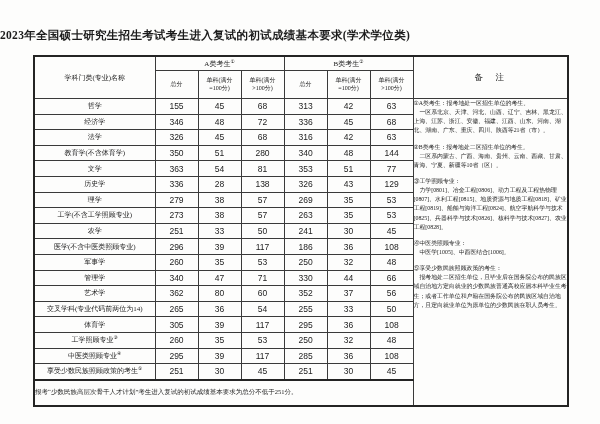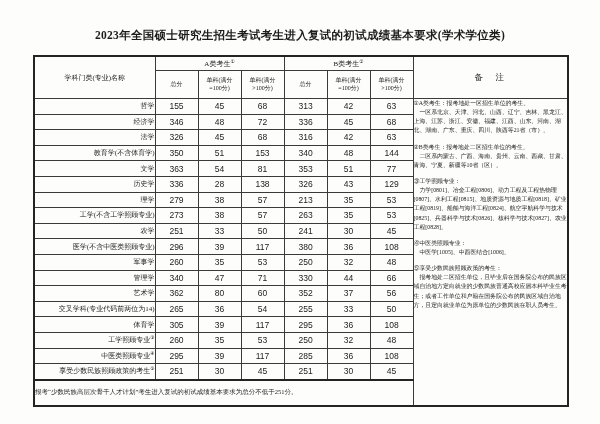--- a/index.html
+++ b/index.html
@@ -3,38 +3,38 @@
 <meta charset="utf-8">
 <style>
   html,body{margin:0;padding:0;}
   body{
     width:600px;height:424px;position:relative;overflow:hidden;
     background:#fdfdfc;color:#1c1c1c;
     font-family:"Liberation Serif","DejaVu Serif",serif;
   }
   .page-title{
     position:absolute;top:28px;left:0;width:100%;
-    text-align:center;font-size:11.5px;font-weight:bold;letter-spacing:.3px;
+    text-align:left;font-size:11.5px;font-weight:bold;letter-spacing:.3px;
   }
   table.score-table{
     position:absolute;left:33px;top:55px;width:534px;
     border-collapse:collapse;table-layout:fixed;
     border:2px solid #242424;
   }
   .score-table th,.score-table td{
     border:1px solid #3a3a3a;padding:0;overflow:hidden;
   }
   .score-table thead th{font-weight:normal;text-align:center;vertical-align:middle;}
   .name-head{font-size:7px;margin-top:16px;}
   .group-head{height:13px;font-size:7px;}
   .sub-head{height:27px;font-size:6px;line-height:1.3;}
   .sub-head span{white-space:pre-line;display:inline-block;}
   .remarks-head{font-size:8.5px;font-weight:bold;letter-spacing:2px;}
   .name-cell{
-    font-size:7px;text-align:right;padding-left:4px;height:14.6px;
+    font-size:7px;text-align:center;padding-left:4px;height:14.6px;
     vertical-align:middle;white-space:nowrap;
   }
   .val-cell{
     font-size:8.5px;text-align:center;vertical-align:middle;
     font-family:"Liberation Sans","DejaVu Sans",sans-serif;color:#222;
   }
   .remarks-cell{
     vertical-align:top;text-align:left;padding:5px 5px 3px 6px;
     font-size:5.9px;line-height:1.55;color:#222;
   }
@@ -130,21 +130,21 @@
         <td class="val-cell">45</td>
         <td class="val-cell">68</td>
         <td class="val-cell">316</td>
         <td class="val-cell">42</td>
         <td class="val-cell">63</td>
       </tr>
       <tr>
         <td class="name-cell">教育学(不含体育学)</td>
         <td class="val-cell">350</td>
         <td class="val-cell">51</td>
-        <td class="val-cell">153</td>
+        <td class="val-cell">280</td>
         <td class="val-cell">340</td>
         <td class="val-cell">48</td>
         <td class="val-cell">144</td>
       </tr>
       <tr>
         <td class="name-cell">文学</td>
         <td class="val-cell">363</td>
         <td class="val-cell">54</td>
         <td class="val-cell">81</td>
         <td class="val-cell">353</td>
@@ -158,21 +158,21 @@
         <td class="val-cell">138</td>
         <td class="val-cell">326</td>
         <td class="val-cell">43</td>
         <td class="val-cell">129</td>
       </tr>
       <tr>
         <td class="name-cell">理学</td>
         <td class="val-cell">279</td>
         <td class="val-cell">38</td>
         <td class="val-cell">57</td>
-        <td class="val-cell">213</td>
+        <td class="val-cell">269</td>
         <td class="val-cell">35</td>
         <td class="val-cell">53</td>
       </tr>
       <tr>
         <td class="name-cell">工学(不含工学照顾专业)</td>
         <td class="val-cell">273</td>
         <td class="val-cell">38</td>
         <td class="val-cell">57</td>
         <td class="val-cell">263</td>
         <td class="val-cell">35</td>
@@ -185,21 +185,21 @@
         <td class="val-cell">50</td>
         <td class="val-cell">241</td>
         <td class="val-cell">30</td>
         <td class="val-cell">45</td>
       </tr>
       <tr>
         <td class="name-cell">医学(不含中医类照顾专业)</td>
         <td class="val-cell">296</td>
         <td class="val-cell">39</td>
         <td class="val-cell">117</td>
-        <td class="val-cell">380</td>
+        <td class="val-cell">186</td>
         <td class="val-cell">36</td>
         <td class="val-cell">108</td>
       </tr>
       <tr>
         <td class="name-cell">军事学</td>
         <td class="val-cell">260</td>
         <td class="val-cell">35</td>
         <td class="val-cell">53</td>
         <td class="val-cell">250</td>
         <td class="val-cell">32</td>

